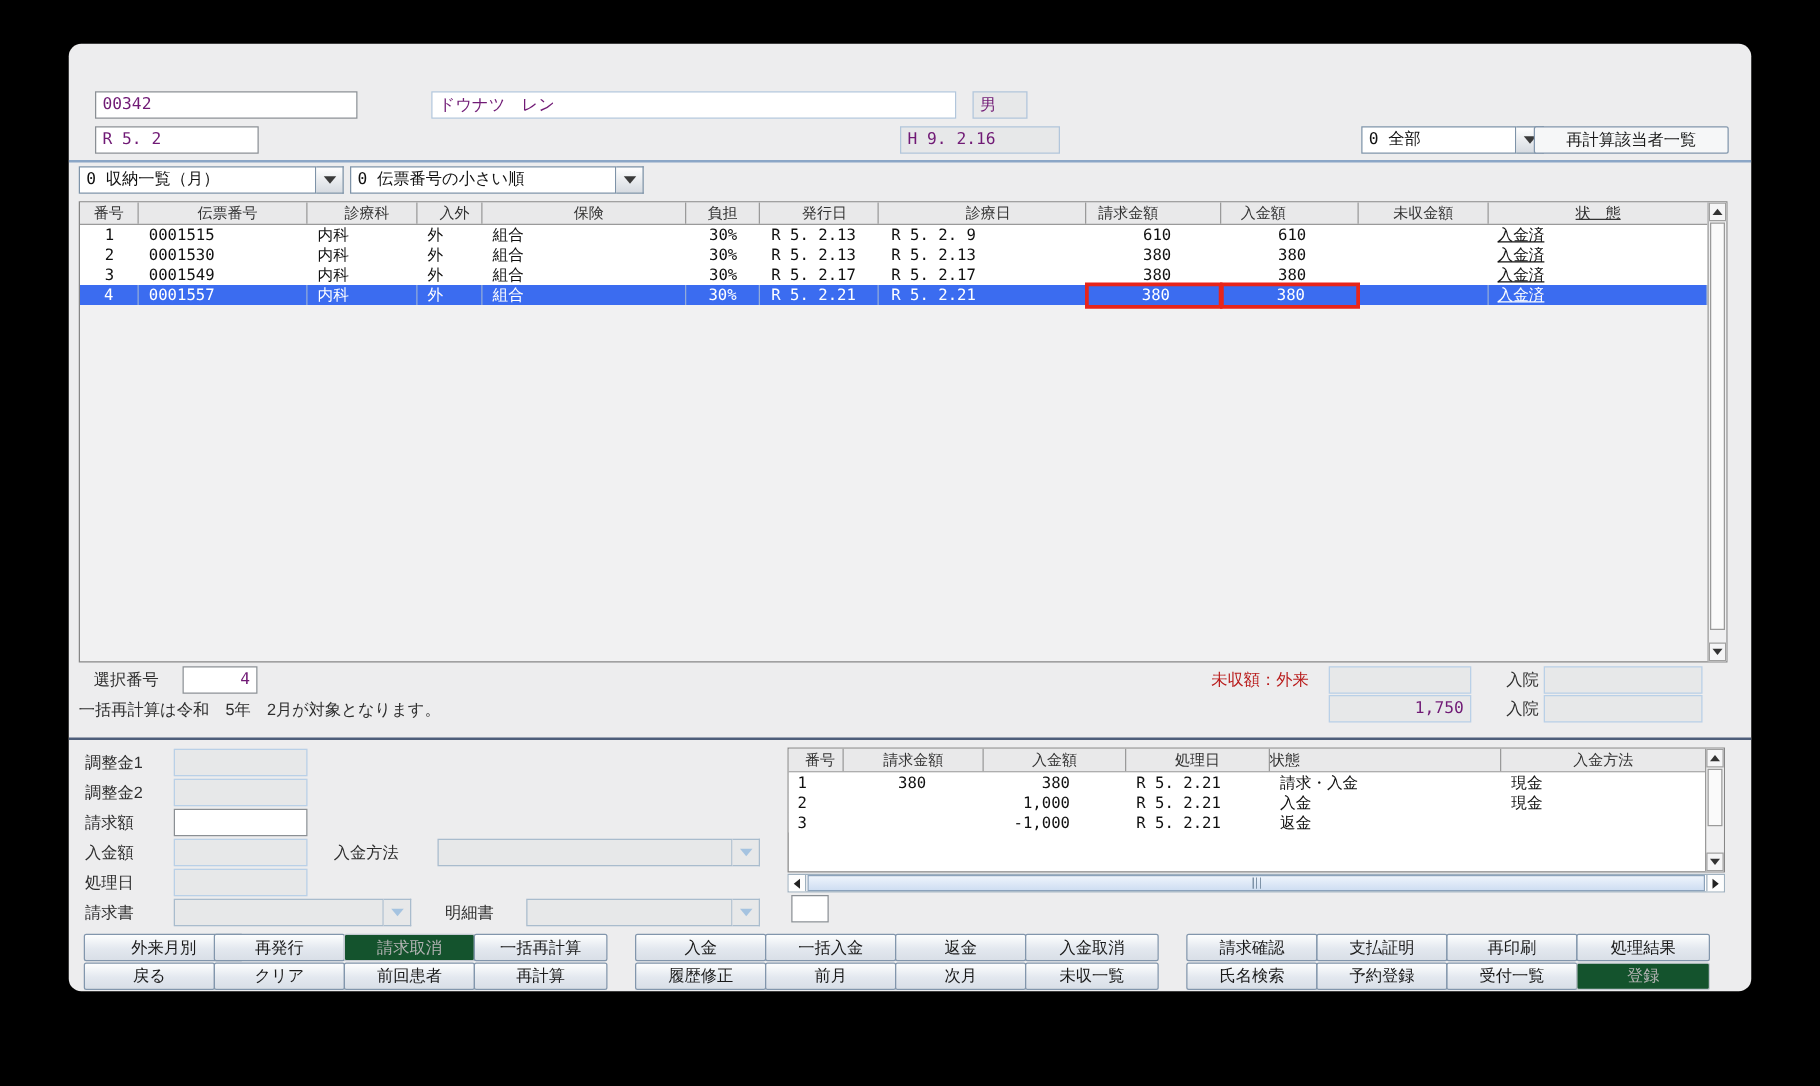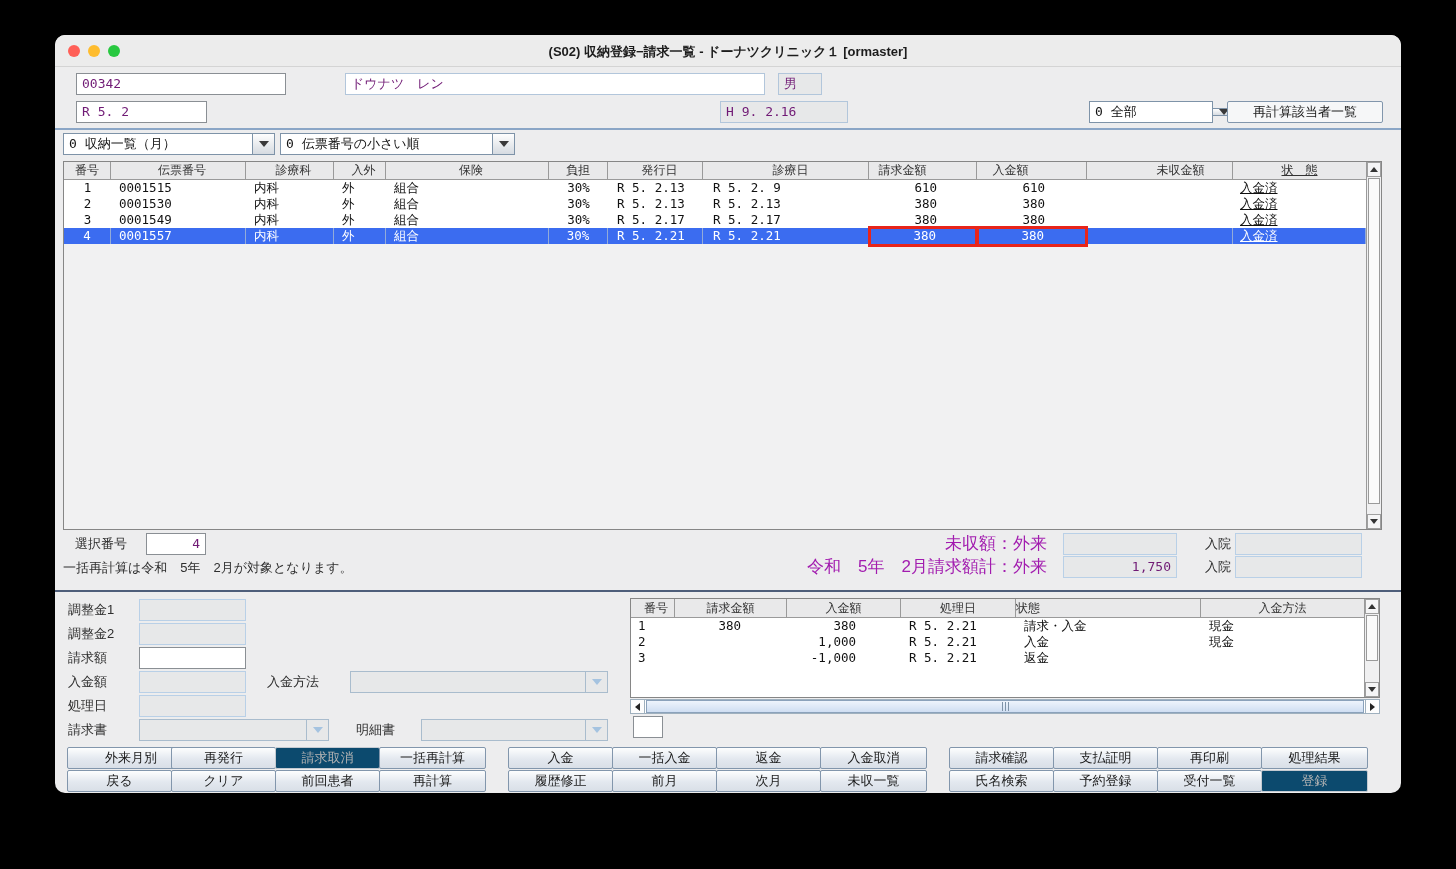--- a/index.html
+++ b/index.html
@@ -47,36 +47,36 @@
                font-size:12px; color:#333; }
   .mt-header .cell { border-right:1px solid #9a9a9a; text-align:center; line-height:17px; white-space:pre; }
   .mt-row { display:flex; height:16px; background:#fff; font-size:12.5px; color:#111; }
   .mt-row .cell { line-height:16px; white-space:pre; overflow:hidden; }
   .mt-row.selected { background:#3b6cf0; color:#fff; }
   .mt-row.selected .cell { border-right:1px solid #93abd8; }
   .c0{width:47px;text-align:center;} .c1{width:135px;padding-left:8px;} .c2{width:88px;padding-left:8px;}
   .c3{width:52px;padding-left:8px;} .c4{width:163px;padding-left:8px;} .c5{width:59px;text-align:center;}
   .c6{width:95px;padding-left:9px;} .c7{width:166px;padding-left:10px;}
   .c8{width:108px;text-align:right;padding-right:40px;} .c9{width:110px;text-align:right;padding-right:42px;}
-  .c10{width:104px;text-align:right;margin-left:42px;} .c11{flex:1;padding-left:7px;text-decoration:underline;}
+  .c10{width:104px;text-align:right;} .c11{flex:1;padding-left:7px;text-decoration:underline;}
   .hl-box { position:absolute; height:21px; border:3px solid #e8251a; pointer-events:none; }
   
   .vscroll { position:absolute; top:0; right:0; width:15px; height:100%;
              background:#f0f0f1; border-left:1px solid #9a9a9a; }
   .sb-btn { position:absolute; left:0; width:14px; height:15px; background:#f5f5f6;
             border:1px solid #a0a0a0; display:flex; align-items:center; justify-content:center; }
   .sb-up { top:0; } .sb-down { bottom:0; }
   .sb-tri-up { width:0;height:0;border-left:4px solid transparent;border-right:4px solid transparent;
                border-bottom:5px solid #333; }
   .sb-tri-dn { width:0;height:0;border-left:4px solid transparent;border-right:4px solid transparent;
                border-top:5px solid #333; }
   .sb-thumb { position:absolute; left:1px; width:12px; background:#fafafa; border:1px solid #9a9a9a; }
   
   .sel-field { text-align:right; }
-  .r-label { position:absolute; font-size:17px; color:#a21caf; line-height:22px; text-align:right; white-space:pre; }
+  .r-label { position:absolute; font-size:13px; color:#b91c1c; line-height:22px; text-align:right; white-space:pre; }
   .amount { text-align:right; }
   
   .htable { position:absolute; left:575px; top:563px; width:750px; height:100px;
             border:1px solid #868686; background:#fff;
             font-family:"DejaVu Sans Mono","DejaVu Sans",monospace; }
   .ht-inner { position:absolute; left:0; top:0; right:15px; bottom:0; }
   .ht-header { display:flex; height:19px; background:#e9e9ea; border-bottom:1px solid #9a9a9a;
                font-size:12px; color:#333; }
   .ht-header .cell { border-right:1px solid #9a9a9a; text-align:center; line-height:18px; }
   .ht-row { display:flex; height:16px; background:#fff; font-size:12.5px; color:#111; }
@@ -95,43 +95,37 @@
               border-left:5px solid #222; }
   .hs-thumb { position:absolute; left:15px; right:15px; top:0; height:13px;
               background:linear-gradient(#eef4fc,#cfdef2); border:1px solid #8ba2bb;
               display:flex; align-items:center; justify-content:center; }
   .hs-grip { width:7px; height:9px;
              background:repeating-linear-gradient(90deg,#7e93a8 0 1px,transparent 1px 3px); }
   
   .btn { position:absolute; height:22px; border:1px solid #8296ac; border-radius:2px;
          background:linear-gradient(#fdfefe,#e3e8ef 55%,#d9dfe7); font-size:13px; color:#1a1a1a;
          text-align:center; line-height:20px; }
-  .btn.disabled { background:#0c4a6e; color:#b3b3b3; border-color:#c4cad1; }
+  .btn.disabled { background:#14532d; color:#b3b3b3; border-color:#c4cad1; }
   .recalc-btn { font-size:13px; }
 </style>
 </head>
 <body>
 
 <div class="window">
 
-  <div class="titlebar">
-    <div class="traffic tl-close"></div>
-    <div class="traffic tl-min"></div>
-    <div class="traffic tl-zoom"></div>
-    <div class="title-text">(S02) 収納登録−請求一覧 - ドーナツクリニック１ [ormaster]</div>
-  </div>
 
   <div class="fld fld-edit" style="left:21px;  top:38px; width:210px;">00342</div>
   <div class="fld fld-ro-wh" style="left:290px; top:38px; width:420px; font-family:'Liberation Sans',sans-serif;">ドウナツ　レン</div>
   <div class="fld fld-ro-gr" style="left:723px; top:38px; width:44px; font-family:'Liberation Sans',sans-serif;">男</div>
 
   <div class="fld fld-edit" style="left:21px;  top:66px; width:131px;">R 5. 2</div>
   <div class="fld fld-ro-gr" style="left:665px; top:66px; width:128px;">H 9. 2.16</div>
 
-  <div class="combo" style="left:1034px; top:66px; width:146px;align-items:center;">
+  <div class="combo" style="left:1034px; top:66px; width:146px;">
     <div class="cfield">0 全部</div>
     <div class="cbtn">
         <div class="tri-down"></div>
       </div>
   </div>
   <div class="btn recalc-btn" style="left:1172px; top:66px; width:156px; background:#f6f7f8;">再計算該当者一覧</div>
 
   <div class="sep1" style="top:93px;"></div>
 
   <div class="combo" style="left:8px; top:98px; width:212px;">
@@ -238,21 +232,20 @@
 
   <div class="lbl" style="left:20px; top:498px;">選択番号</div>
   <div class="fld fld-edit sel-field" style="left:91px; top:498px; width:60px;">4</div>
   <div class="lbl" style="left:8px; top:522px;">一括再計算は令和　5年　2月が対象となります。</div>
 
   <div class="r-label" style="left:792px; top:498px; width:200px;">未収額：外来</div>
   <div class="fld fld-dis amount" style="left:1008px; top:498px; width:114px;"></div>
   <div class="lbl" style="left:1150px; top:498px;">入院</div>
   <div class="fld fld-dis amount" style="left:1180px; top:498px; width:127px;"></div>
 
-  <div class="r-label" style="left:692px; top:521px; width:300px;">令和　5年　2月請求額計：外来</div>
   <div class="fld fld-dis amount" style="left:1008px; top:521px; width:114px;">1,750</div>
   <div class="lbl" style="left:1150px; top:521px;">入院</div>
   <div class="fld fld-dis amount" style="left:1180px; top:521px; width:127px;"></div>
 
   <div class="sep2" style="top:555px;"></div>
 
   <div class="lbl" style="left:13px; top:564px;">調整金1</div>
   <div class="fld fld-dis" style="left:84px; top:564px; width:107px;"></div>
   <div class="lbl" style="left:13px; top:588px;">調整金2</div>
   <div class="fld fld-dis" style="left:84px; top:588px; width:107px;"></div>

